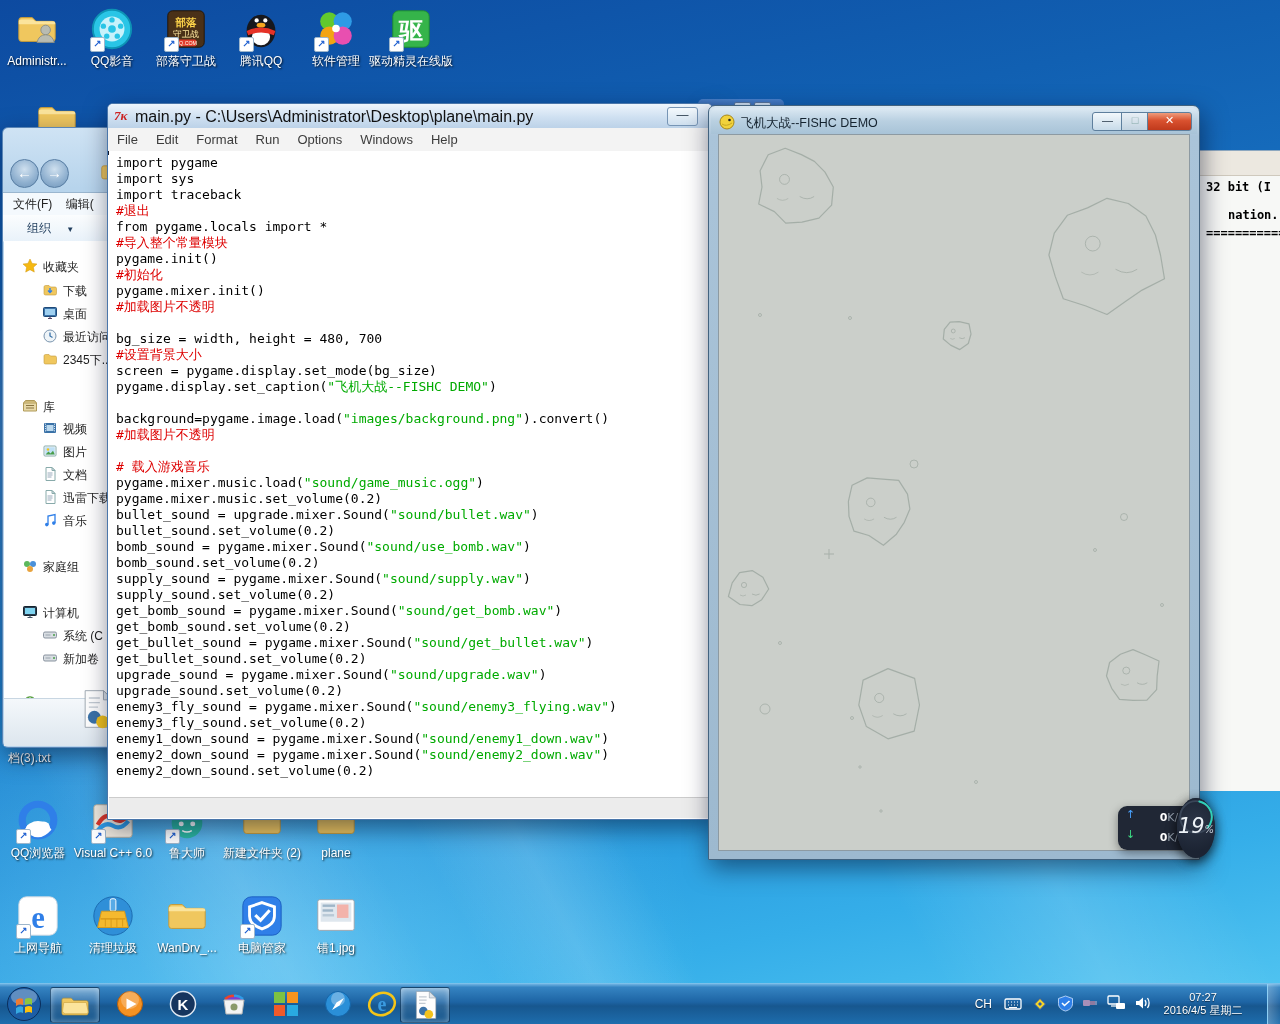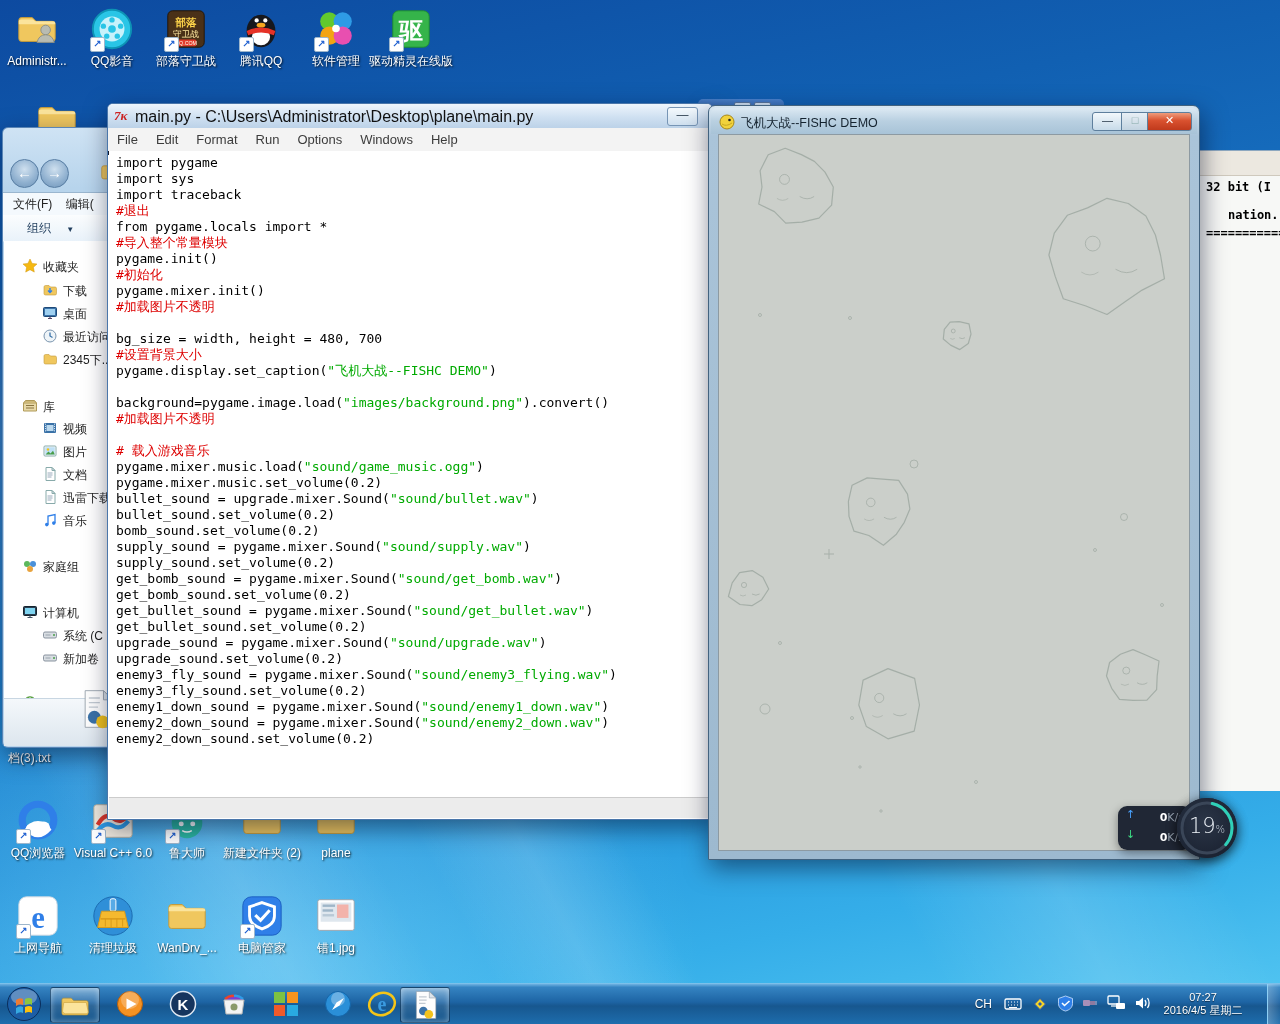--- a/index.html
+++ b/index.html
@@ -451,30 +451,32 @@
       <div class="code-line"><span class="tok-c">#退出</span></div>
       <div class="code-line"><span class="tok-k">from</span><span class="tok-n"> pygame.locals </span><span class="tok-k">import</span><span class="tok-n"> *</span></div>
       <div class="code-line"><span class="tok-c">#导入整个常量模块</span></div>
       <div class="code-line"><span class="tok-n">pygame.init()</span></div>
       <div class="code-line"><span class="tok-c">#初始化</span></div>
       <div class="code-line"><span class="tok-n">pygame.mixer.init()</span></div>
       <div class="code-line"><span class="tok-c">#加载图片不透明</span></div>
       <div class="code-line">&nbsp;</div>
       <div class="code-line"><span class="tok-n">bg_size = width, height = 480, 700</span></div>
       <div class="code-line"><span class="tok-c">#设置背景大小</span></div>
+      <div class="code-line"><span class="tok-n">screen = pygame.display.set_mode(bg_size)</span></div>
       <div class="code-line"><span class="tok-n">pygame.display.set_caption(</span><span class="tok-s">"飞机大战--FISHC DEMO"</span><span class="tok-n">)</span></div>
       <div class="code-line">&nbsp;</div>
       <div class="code-line"><span class="tok-n">background=pygame.image.load(</span><span class="tok-s">"images/background.png"</span><span class="tok-n">).convert()</span></div>
       <div class="code-line"><span class="tok-c">#加载图片不透明</span></div>
       <div class="code-line">&nbsp;</div>
       <div class="code-line"><span class="tok-c"># 载入游戏音乐</span></div>
       <div class="code-line"><span class="tok-n">pygame.mixer.music.load(</span><span class="tok-s">"sound/game_music.ogg"</span><span class="tok-n">)</span></div>
       <div class="code-line"><span class="tok-n">pygame.mixer.music.set_volume(0.2)</span></div>
       <div class="code-line"><span class="tok-n">bullet_sound = upgrade.mixer.Sound(</span><span class="tok-s">"sound/bullet.wav"</span><span class="tok-n">)</span></div>
       <div class="code-line"><span class="tok-n">bullet_sound.set_volume(0.2)</span></div>
+      <div class="code-line"><span class="tok-n">bomb_sound = pygame.mixer.Sound(</span><span class="tok-s">"sound/use_bomb.wav"</span><span class="tok-n">)</span></div>
       <div class="code-line"><span class="tok-n">bomb_sound.set_volume(0.2)</span></div>
       <div class="code-line"><span class="tok-n">supply_sound = pygame.mixer.Sound(</span><span class="tok-s">"sound/supply.wav"</span><span class="tok-n">)</span></div>
       <div class="code-line"><span class="tok-n">supply_sound.set_volume(0.2)</span></div>
       <div class="code-line"><span class="tok-n">get_bomb_sound = pygame.mixer.Sound(</span><span class="tok-s">"sound/get_bomb.wav"</span><span class="tok-n">)</span></div>
       <div class="code-line"><span class="tok-n">get_bomb_sound.set_volume(0.2)</span></div>
       <div class="code-line"><span class="tok-n">get_bullet_sound = pygame.mixer.Sound(</span><span class="tok-s">"sound/get_bullet.wav"</span><span class="tok-n">)</span></div>
       <div class="code-line"><span class="tok-n">get_bullet_sound.set_volume(0.2)</span></div>
       <div class="code-line"><span class="tok-n">upgrade_sound = pygame.mixer.Sound(</span><span class="tok-s">"sound/upgrade.wav"</span><span class="tok-n">)</span></div>
       <div class="code-line"><span class="tok-n">upgrade_sound.set_volume(0.2)</span></div>
       <div class="code-line"><span class="tok-n">enemy3_fly_sound = pygame.mixer.Sound(</span><span class="tok-s">"sound/enemy3_flying.wav"</span><span class="tok-n">)</span></div>
@@ -550,21 +552,21 @@
 <div class="abs" id="netw">
   <div class="row" style="top:2px;">
     <span class="arrow-up">↑</span>
     <span class="val"><b>0</b><span style="color:#9aa6b4;">K/s</span></span>
   </div>
   <div class="row" style="top:22px;">
     <span class="arrow-dn">↓</span>
     <span class="val"><b>0</b><span style="color:#9aa6b4;">K/s</span></span>
   </div>
 </div>
-<div class="abs" id="netcircle" style="left:1177px;top:798px;width:60px;height:60px;z-index:5;">
+<div class="abs" id="netcircle" style="left:1177px;top:798px;width:38px;height:60px;z-index:5;font-style:italic;">
   <div style="position:absolute;inset:0;border-radius:50%;background:radial-gradient(circle at 45% 40%,#2b3547,#1c2433 70%);box-shadow:0 3px 12px rgba(0,0,0,.45);"></div>
   <svg viewBox="0 0 60 60" style="position:absolute;inset:0;">
     <circle cx="30" cy="30" r="25" fill="none" stroke="#3a4658" stroke-width="3"></circle>
     <circle cx="30" cy="30" r="25" fill="none" stroke="#2fd0b8" stroke-width="3" stroke-linecap="round" stroke-dasharray="52 105" transform="rotate(-78 30 30)"></circle>
   </svg>
   <div id="netcircle-txt"><span>19</span><small>%</small></div>
 </div>
 
 <div id="taskbar">
   <div id="orb">

